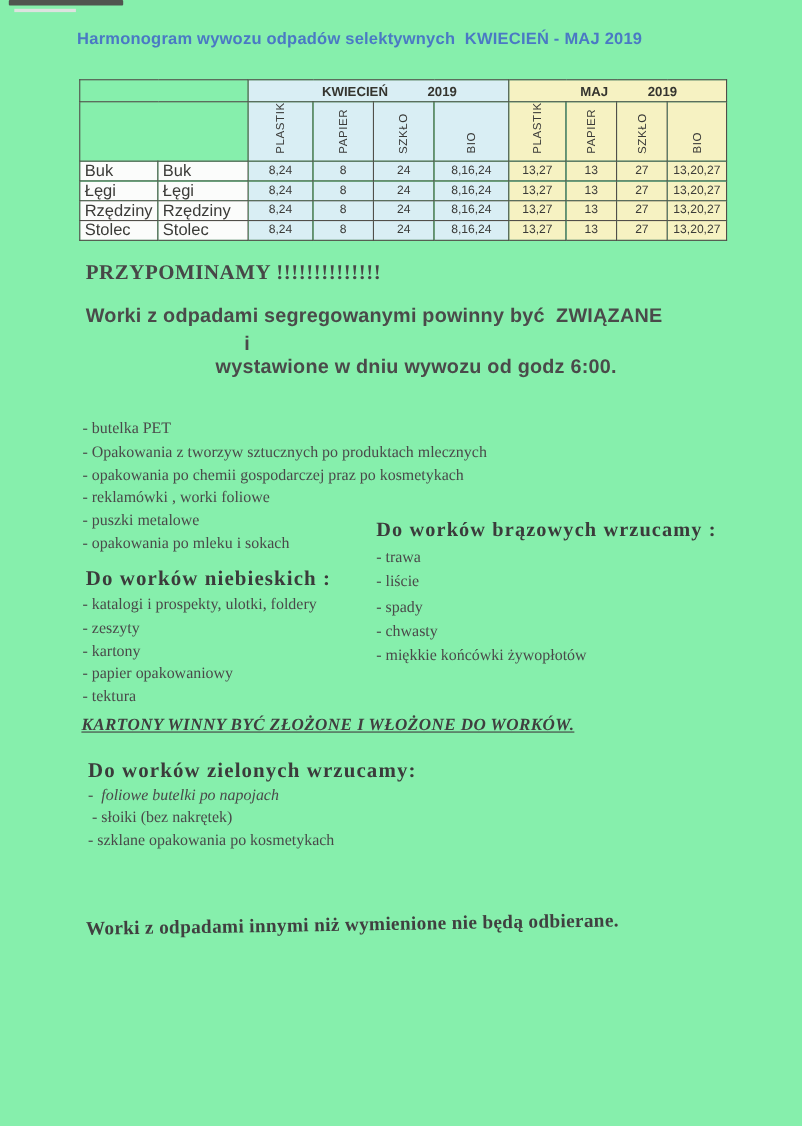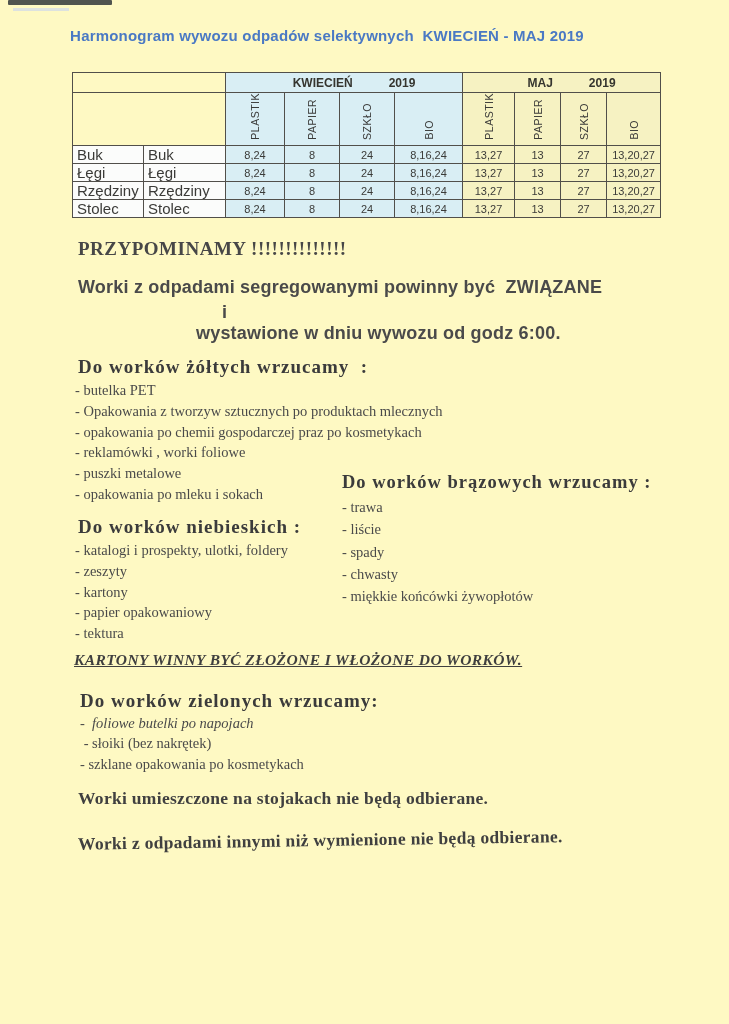--- a/index.html
+++ b/index.html
@@ -1,18 +1,18 @@
 <!DOCTYPE html>
 <html style="--title_blue: #4a79c4; --april_bg: #d9eef4; --may_bg: #f6f2c2; --border: #514f4a; --ink: #3d3d3d;"><head>
 <meta charset="utf-8">
 <style>
   html,body { margin:0; padding:0; background:#e8e8e8; }
   .page {
     position:relative; width:729px; height:1024px; margin:0 auto;
-    background:#fef9c3; overflow:hidden;
+    background:#86efac; overflow:hidden;
     font-family:"Liberation Sans", sans-serif; color:var(--ink,#3d3d3d);
   }
   .abs { position:absolute; }
   .pre { white-space:pre; }
 
   
   .artifact1 { left:8px; top:0; width:104px; height:5px; background:#50544f; border-radius:1px; }
   .artifact2 { left:13px; top:8px; width:56px; height:3px; background:#dde2df; }
 
   
@@ -155,21 +155,20 @@
       <td class="maj">13,20,27</td>
     </tr>
   </tbody>
     </table>
 
   <div class="abs reminder-h pre">PRZYPOMINAMY !!!!!!!!!!!!!!</div>
   <div class="abs bold-sans pre" style="left:78px; top:277px;">Worki z odpadami segregowanymi powinny być  ZWIĄZANE</div>
   <div class="abs bold-sans" style="left:222px; top:302px;">i</div>
   <div class="abs bold-sans" style="left:196px; top:323px;">wystawione w dniu wywozu od godz 6:00.</div>
 
-  <div class="abs h-serif pre" style="left:78px; top:356px;">Do worków żółtych wrzucamy  :</div>
   <div class="abs h-serif" style="left:342px; top:472px; font-size:18.5px;">Do worków brązowych wrzucamy :</div>
 
   <div class="abs list lh21" style="left:75px; top:380px;">
     <div>- butelka PET</div>
     <div>- Opakowania z tworzyw sztucznych po produktach mlecznych</div>
     <div>- opakowania po chemii gospodarczej praz po kosmetykach</div>
     <div>- reklamówki , worki foliowe</div>
     <div>- puszki metalowe</div>
     <div>- opakowania po mleku i sokach</div>
   </div>
@@ -192,16 +191,15 @@
 
   <div class="abs cardboard">KARTONY WINNY BYĆ ZŁOŻONE I WŁOŻONE DO WORKÓW.</div>
 
   <div class="abs h-serif" style="left:80px; top:690px;">Do worków zielonych wrzucamy:</div>
   <div class="abs list lh20" style="left:80px; top:713px;">
     <div class="italic">-  foliowe butelki po napojach</div>
     <div> - słoiki (bez nakrętek)</div>
     <div>- szklane opakowania po kosmetykach</div>
   </div>
 
-  <div class="abs footnote" style="left:78px; top:788px;">Worki umieszczone na stojakach nie będą odbierane.</div>
   <div class="abs footnote" style="left:78px; top:830px; transform:rotate(-0.9deg);">Worki z odpadami innymi niż wymienione nie będą odbierane.</div>
 
 </div>
 
 </body></html>

